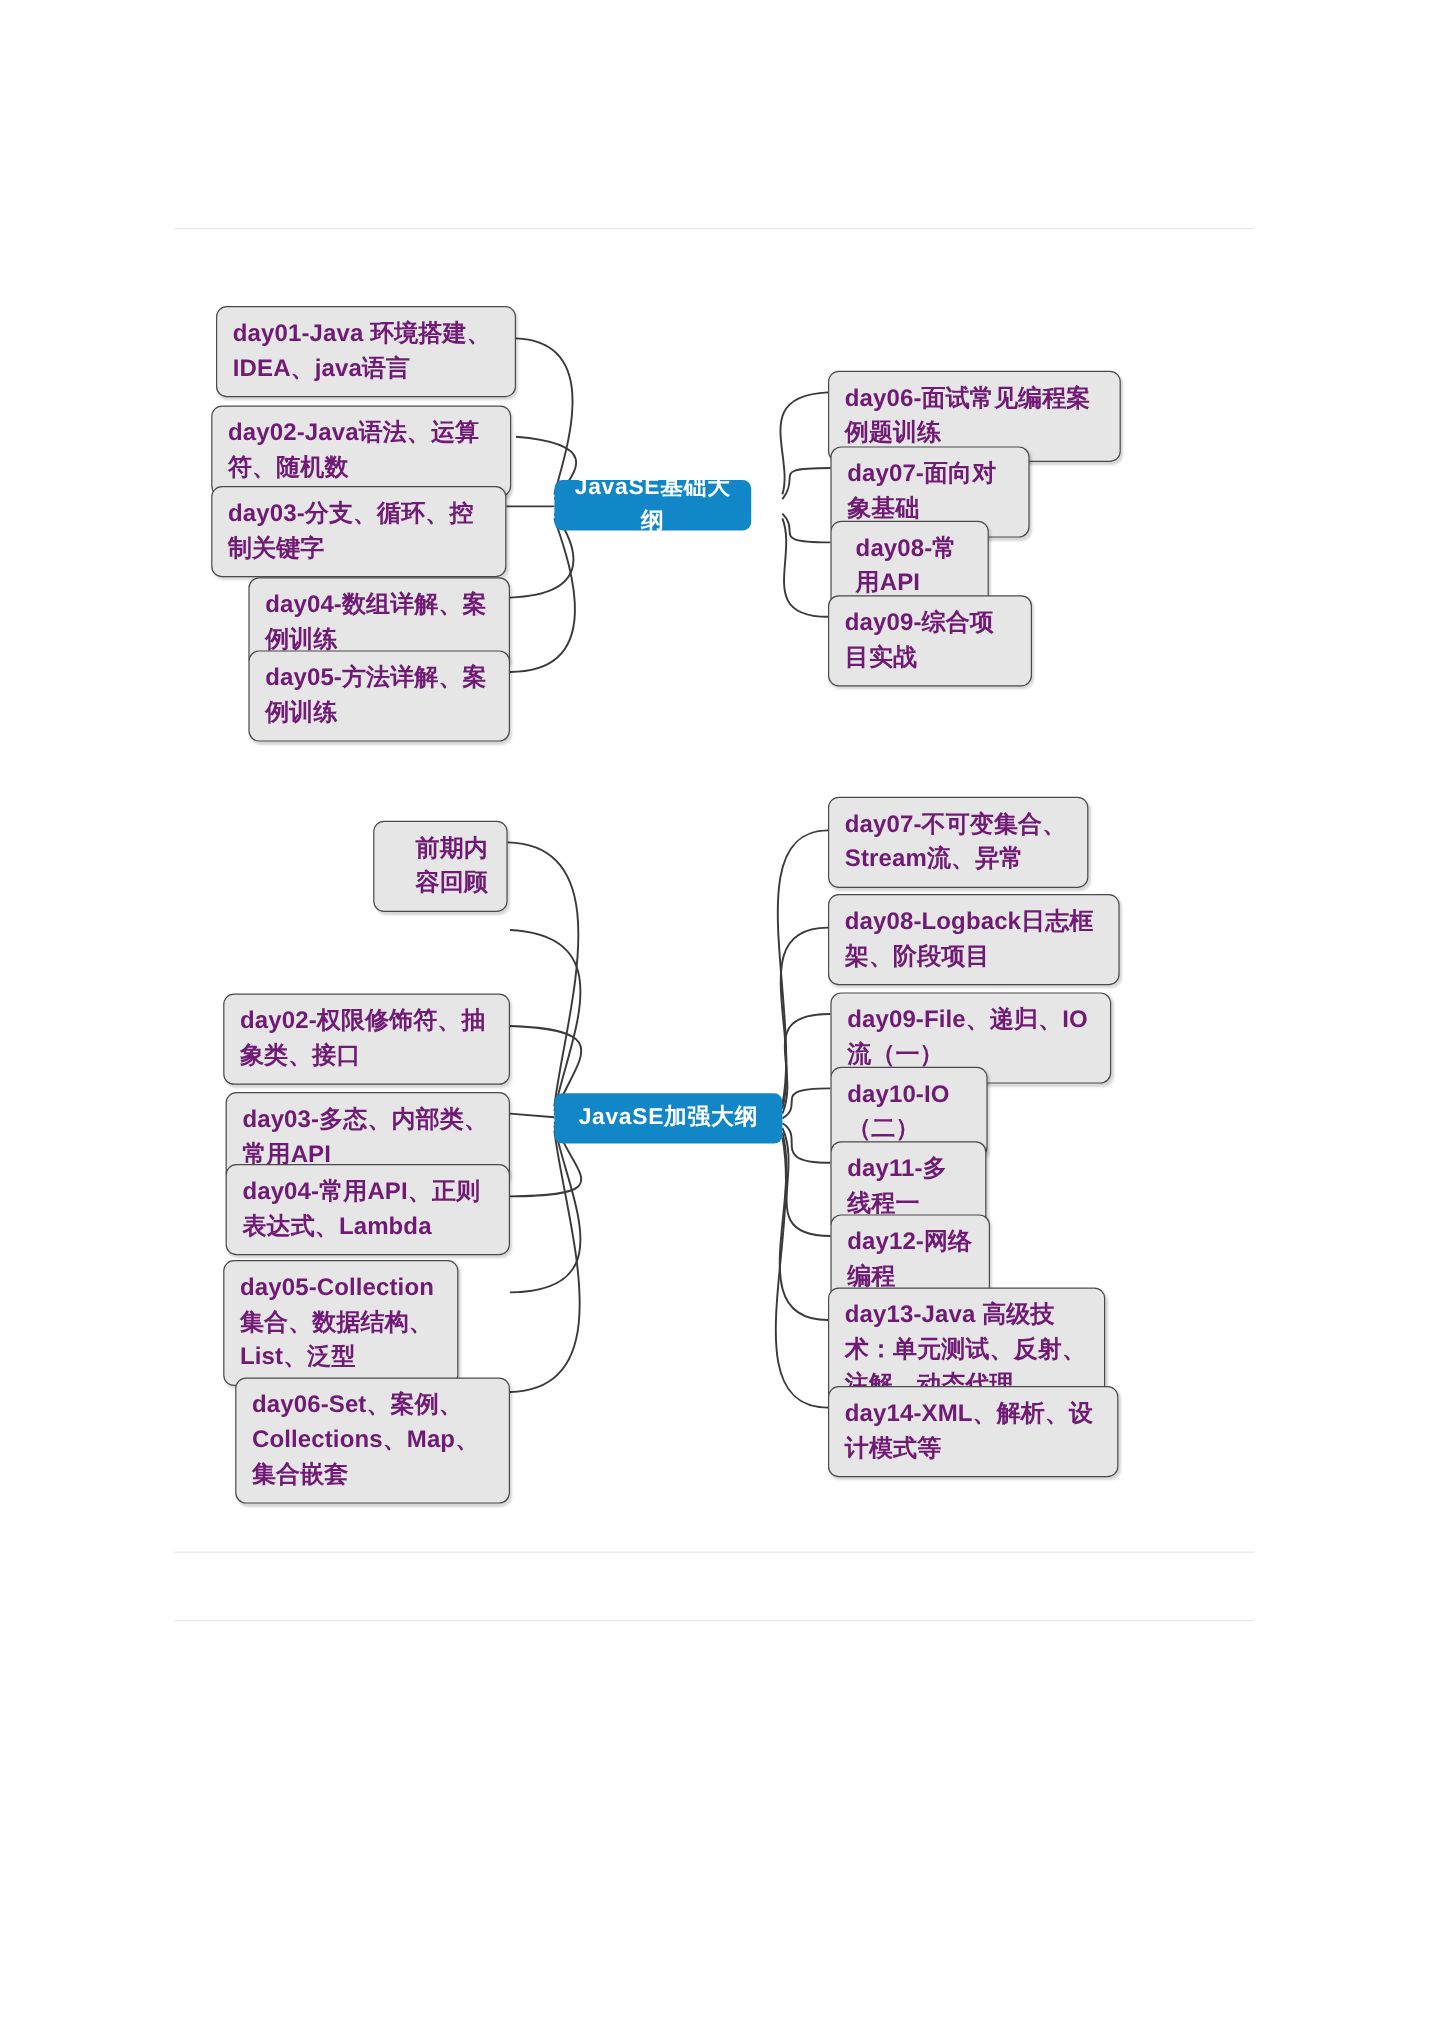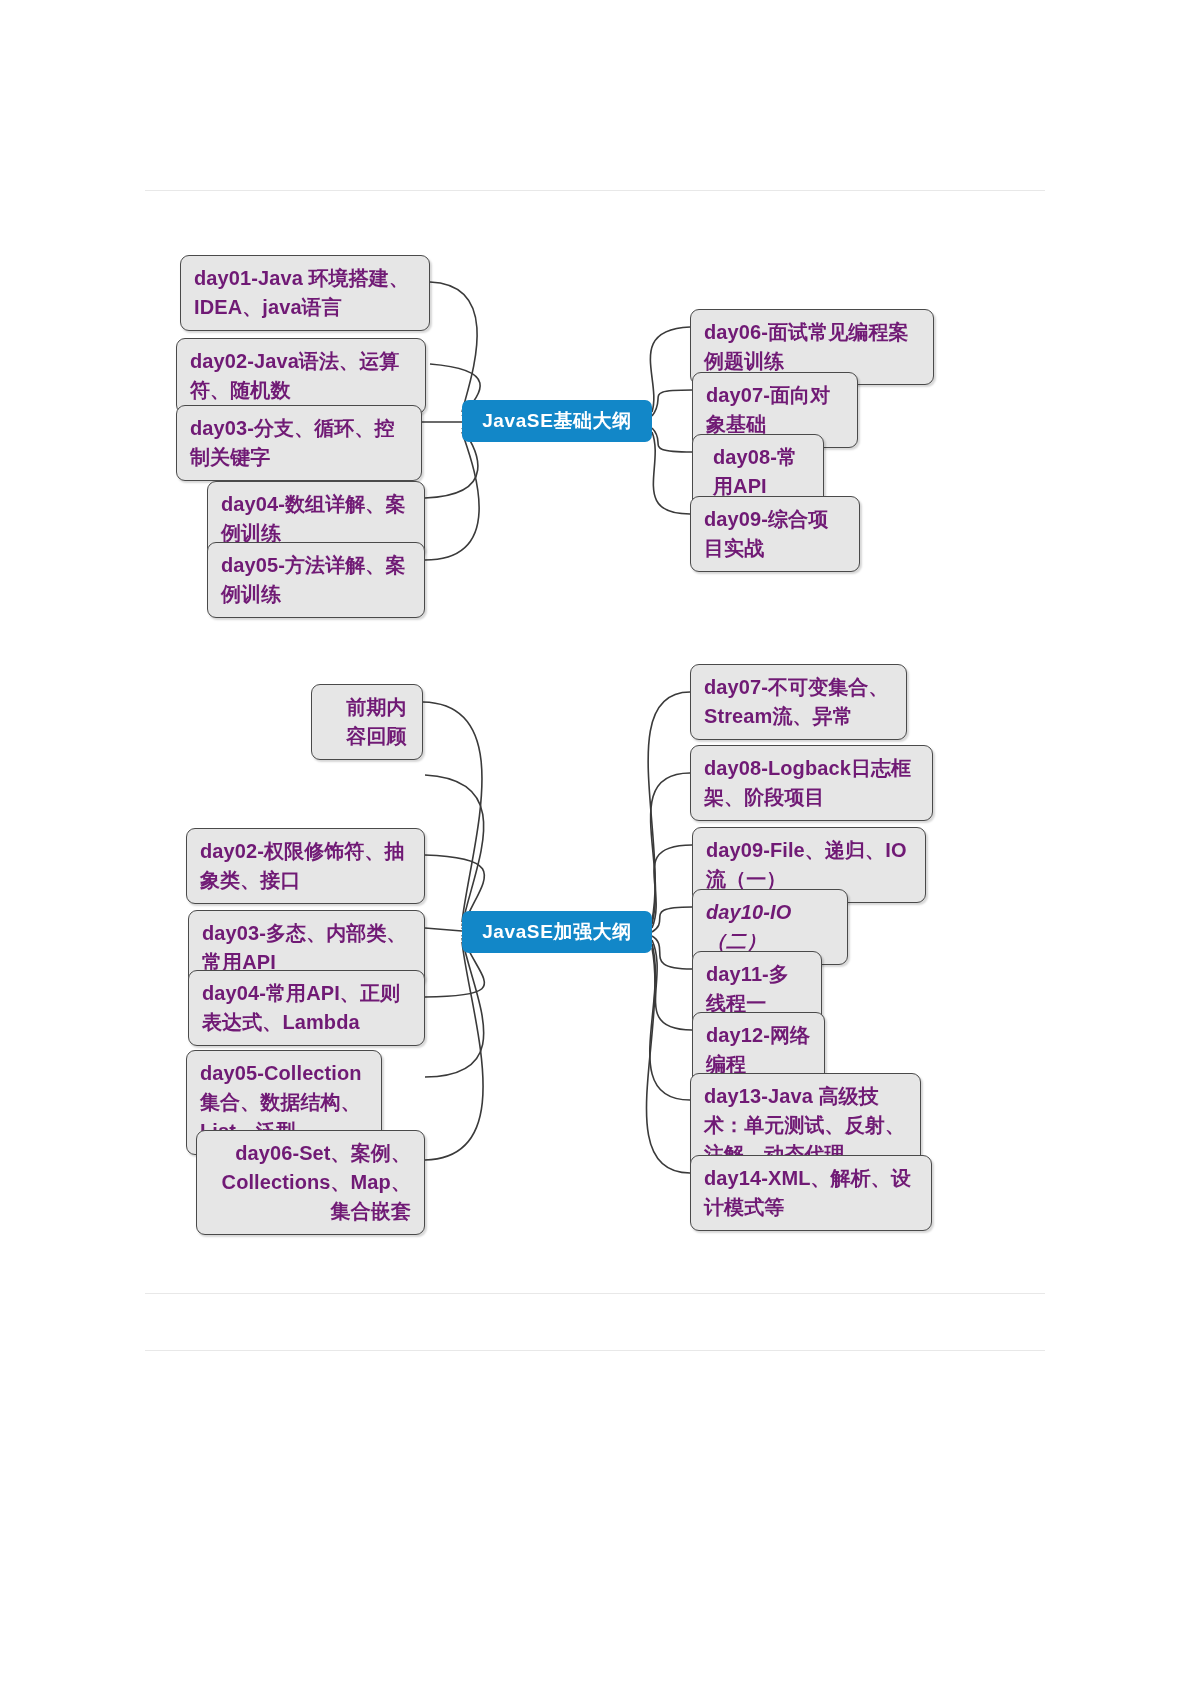--- a/index.html
+++ b/index.html
@@ -118,21 +118,21 @@
     <div class="node" style="left:176px; top:175px; width:246px; min-height:36px;align-items:center;">
       <span>day03-分支、循环、控制关键字</span>
     </div>
     <div class="node" style="left:207px; top:251px; width:218px; min-height:36px;">
       <span class="x">day04-数组详解、案例训练</span>
     </div>
     <div class="node" style="left:207px; top:312px; width:218px; min-height:36px;">
       <span>day05-方法详解、案例训练</span>
     </div>
 
-    <div class="node center ctr" style="left:462px; top:170px; width:190px; height:42px;">
+    <div class="node center ctr" style="left:462px; top:170px; width:164px; height:42px;">
       <span>JavaSE基础大纲</span>
     </div>
 
     <div class="node" style="left:690px; top:79px; width:244px; min-height:36px;">
       <span>day06-面试常见编程案例题训练</span>
     </div>
     <div class="node" style="left:692px; top:142px; width:166px; min-height:36px;">
       <span>day07-面向对象基础</span>
     </div>
     <div class="node" style="left:692px; top:204px; width:132px; min-height:36px;padding-left:20px;">
@@ -173,38 +173,38 @@
     </div>
     <div class="node" style="left:188px; top:270px; width:237px; min-height:36px;">
       <span>day03-多态、内部类、常用API</span>
     </div>
     <div class="node" style="left:188px; top:330px; width:237px; min-height:54px;">
       <span>day04-常用API、正则表达式、Lambda</span>
     </div>
     <div class="node" style="left:186px; top:410px; width:196px; min-height:54px;">
       <span>day05-Collection集合、数据结构、List、泛型</span>
     </div>
-    <div class="node" style="left:196px; top:490px; width:229px; min-height:54px;text-align:right;">
+    <div class="node" style="left:196px; top:508px; width:229px; min-height:54px;">
       <span>day06-Set、案例、Collections、Map、集合嵌套</span>
     </div>
 
     <div class="node center ctr" style="left:462px; top:271px; width:190px; height:42px;">
       <span>JavaSE加强大纲</span>
     </div>
 
     <div class="node" style="left:690px; top:24px; width:217px; min-height:54px;">
       <span>day07-不可变集合、Stream流、异常</span>
     </div>
     <div class="node" style="left:690px; top:105px; width:243px; min-height:54px;">
       <span>day08-Logback日志框架、阶段项目</span>
     </div>
     <div class="node" style="left:692px; top:187px; width:234px; min-height:36px;">
       <span>day09-File、递归、IO流（一）</span>
     </div>
-    <div class="node" style="left:692px; top:249px; width:156px; min-height:36px;font-style:italic;">
+    <div class="node" style="left:692px; top:249px; width:131px; min-height:36px;">
       <span>day10-IO（二）</span>
     </div>
     <div class="node" style="left:692px; top:311px; width:130px; min-height:36px;">
       <span>day11-多线程一</span>
     </div>
     <div class="node" style="left:692px; top:372px; width:133px; min-height:36px;">
       <span>day12-网络编程</span>
     </div>
     <div class="node" style="left:690px; top:433px; width:231px; min-height:54px;">
       <span>day13-Java 高级技术：单元测试、反射、注解、动态代理</span>

